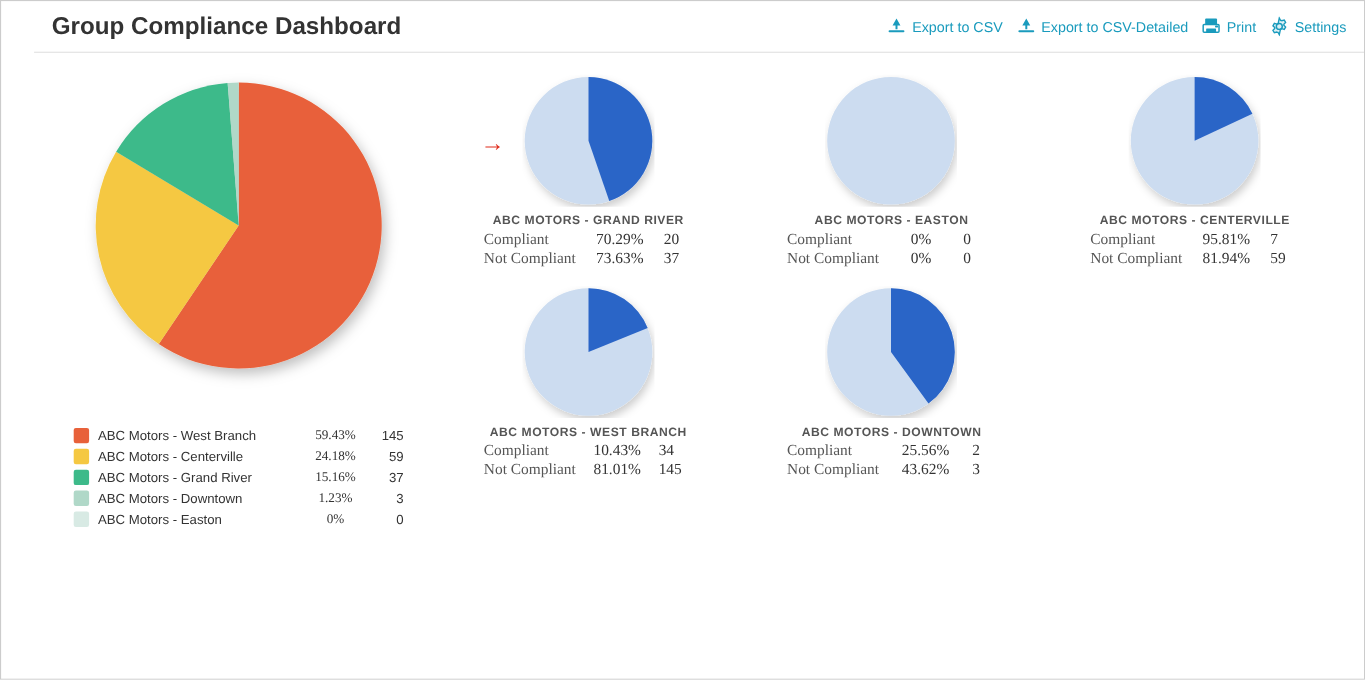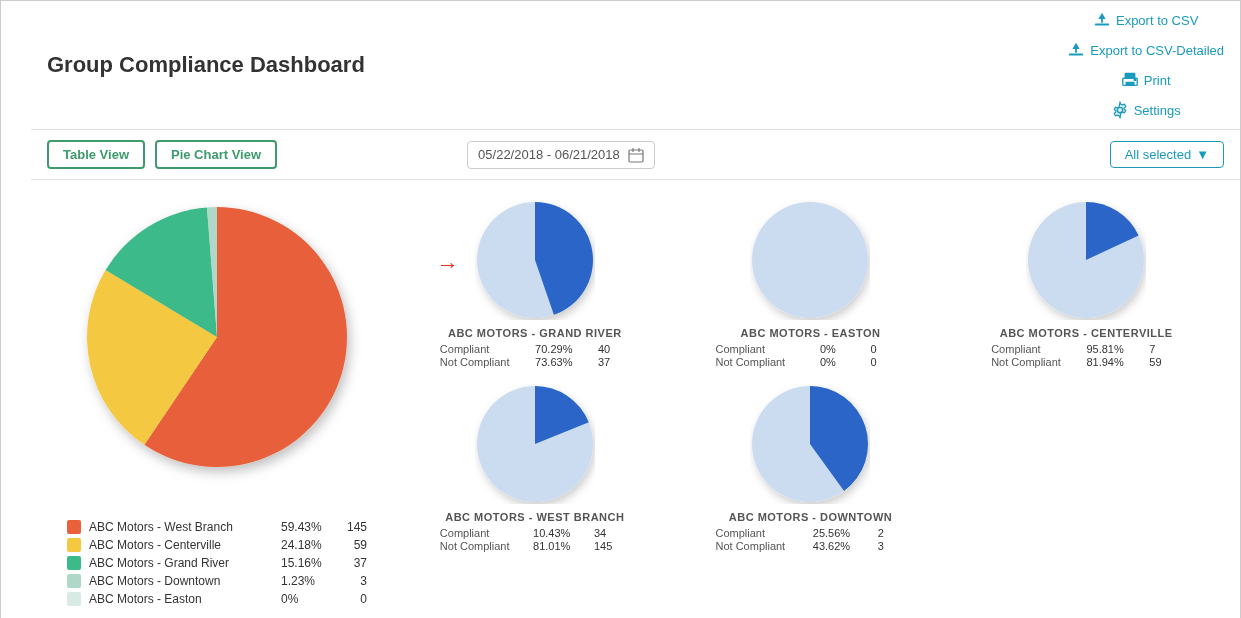--- a/index.html
+++ b/index.html
@@ -1,39 +1,39 @@
 <!DOCTYPE html>
 <html><head>
   <meta charset="utf-8">
   <style>
     * { box-sizing: border-box; margin: 0; padding: 0; }
     body { font-family: Arial, sans-serif; background: #f0f0f0; font-size: 13px; color: #333; }
     .page { background: #fff; width: 1241px; min-height: 618px; border: 1px solid #ccc; display: flex; flex-direction: column; padding-left: 30px; }
     .header { display: flex; align-items: center; justify-content: space-between; padding: 10px 16px; border-bottom: 1px solid #e0e0e0; }
     .header-title { font-size: 22px; font-weight: bold; color: #333; }
-    .header-actions { display: flex; align-items: center; gap: 12px; flex-direction: column; }
+    .header-actions { display: flex; align-items: center; gap: 12px; }
     .header-btn { display: flex; align-items: center; gap: 5px; color: #1a9bbd; font-size: 13px; cursor: pointer; text-decoration: none; }
     .toolbar { display: flex; align-items: center; padding: 10px 16px; border-bottom: 1px solid #e0e0e0; gap: 10px; }
     .tab-btn { border: 2px solid #3d9b6e; color: #3d9b6e; background: #fff; padding: 5px 14px; border-radius: 4px; cursor: pointer; font-size: 13px; font-weight: bold; }
     .date-picker { border: 1px solid #ccc; border-radius: 4px; padding: 5px 10px; display: flex; align-items: center; gap: 8px; color: #555; font-size: 13px; cursor: pointer; margin-left: 180px; }
     .all-selected-btn { margin-left: auto; background: #fff; border: 1px solid #1a9bbd; color: #1a9bbd; border-radius: 4px; padding: 5px 14px; cursor: pointer; font-size: 13px; display: flex; align-items: center; gap: 5px; }
     .content { display: flex; flex: 1; padding: 12px 16px; gap: 0; }
     .left-panel { width: 340px; display: flex; flex-direction: column; align-items: center; }
     .main-chart-wrapper { position: relative; width: 300px; height: 320px; }
     .legend { margin-top: 8px; width: 300px; }
     .legend-item { display: flex; align-items: center; gap: 8px; margin-bottom: 4px; font-size: 12px; }
     .legend-color { width: 14px; height: 14px; border-radius: 2px; flex-shrink: 0; }
     .legend-label { flex: 1; }
-    .legend-pct { width: 48px; text-align: left; }
+    .legend-pct { width: 48px; text-align: center; font-family: Liberation Serif, serif; }
     .legend-val { width: 30px; text-align: right; }
     .right-panel { flex: 1; display: flex; flex-direction: column; gap: 10px; padding-left: 10px; }
     .charts-grid { display: grid; grid-template-columns: 1fr 1fr 1fr; grid-template-rows: 1fr 1fr; gap: 0; width: 100%; }
     .chart-cell { display: flex; flex-direction: column; align-items: center; padding: 8px 4px; }
     .chart-name { font-size: 11px; font-weight: bold; color: #555; margin-bottom: 4px; margin-top: 4px; text-align: center; letter-spacing: 0.5px; }
-    .chart-stats { display: grid; grid-template-columns: auto auto auto; gap: 1px 6px; font-size: 11px; width: 190px; }
+    .chart-stats { display: grid; grid-template-columns: auto auto auto; gap: 1px 6px; font-size: 14px; width: 190px; font-family: Liberation Serif, serif; }
     .stat-label { color: #555; }
     .stat-pct { color: #333; font-weight: normal; }
     .stat-val { color: #333; }
 
     
     .icon-svg { width: 18px; height: 18px; fill: #1a9bbd; }
   </style>
 </head>
 <body>
 
@@ -73,37 +73,20 @@
         <svg class="icon-svg" viewBox="0 0 20 20">
             <circle cx="10" cy="10" r="3" fill="none" stroke="#1a9bbd" stroke-width="1.5"></circle>
             <path fill="#1a9bbd" d="M10 1.5l1.2 2.3a6.5 6.5 0 011.3.5l2.5-.7 1.4 2.4-1.8 1.8c.05.3.05.7 0 1l1.8 1.8-1.4 2.4-2.5-.7a6.5 6.5 0 01-1.3.5L10 18.5l-1.2-2.3a6.5 6.5 0 01-1.3-.5l-2.5.7-1.4-2.4 1.8-1.8a6.5 6.5 0 010-1L3.6 9.4 5 7l2.5.7a6.5 6.5 0 011.3-.5L10 1.5z" opacity="0.15"></path>
             <path fill="none" stroke="#1a9bbd" stroke-width="1.4" d="M10 1.5l1.2 2.3a6.5 6.5 0 011.3.5l2.5-.7 1.4 2.4-1.8 1.8c.05.3.05.7 0 1l1.8 1.8-1.4 2.4-2.5-.7a6.5 6.5 0 01-1.3.5L10 18.5l-1.2-2.3a6.5 6.5 0 01-1.3-.5l-2.5.7-1.4-2.4 1.8-1.8a6.5 6.5 0 010-1L3.6 9.4 5 7l2.5.7a6.5 6.5 0 011.3-.5L10 1.5z"></path>
           </svg>
         <span>Settings</span>
       </div>
     </div>
   </div>
 
-  <div class="toolbar">
-    <button class="tab-btn">Table View</button>
-    <button class="tab-btn">Pie Chart View</button>
-    <div class="date-picker">
-      <span>05/22/2018 - 06/21/2018</span>
-      <svg width="16" height="16" viewBox="0 0 16 16" fill="#777">
-          <rect x="1" y="3" width="14" height="12" rx="1.5" fill="none" stroke="#777" stroke-width="1.2"></rect>
-          <line x1="5" y1="1" x2="5" y2="5" stroke="#777" stroke-width="1.2"></line>
-          <line x1="11" y1="1" x2="11" y2="5" stroke="#777" stroke-width="1.2"></line>
-          <line x1="1" y1="7" x2="15" y2="7" stroke="#777" stroke-width="1"></line>
-        </svg>
-    </div>
-    <button class="all-selected-btn">
-      <span>All selected</span>
-      <span>▼</span>
-    </button>
-  </div>
 
   <div class="content">
 
     <div class="left-panel">
       <div class="main-chart-wrapper">
         
         <svg id="main-pie-svg" width="300" height="295" viewBox="0 0 300 295">
           <defs>
             <filter id="shadow" x="-20%" y="-20%" width="140%" height="140%">
               <feDropShadow dx="3" dy="5" stdDeviation="6" flood-color="rgba(0,0,0,0.25)"></feDropShadow>
@@ -166,21 +149,21 @@
     <g filter="url(#sm-shadow)">
                     <circle cx="60" cy="60" r="58" fill="#ccdcf0"></circle>
                     <path d="M 60 60 L 60 2 A 58 58 0 0 1 78.88295295851509 114.84007738476038 Z" fill="#2b65c7"></path>
                   </g>
   </svg>
   </div></div>
     <div class="chart-name">ABC MOTORS - GRAND RIVER</div>
     <div class="chart-stats">
       <span class="stat-label">Compliant</span>
       <span class="stat-pct">70.29%</span>
-      <span class="stat-val">40</span>
+      <span class="stat-val">20</span>
       <span class="stat-label">Not Compliant</span>
       <span class="stat-pct">73.63%</span>
       <span class="stat-val">37</span>
     </div>
   </div>
           <div class="chart-cell">
     <div style="position:relative;"><svg width="120" height="120" viewBox="0 0 120 120">
     <defs>
                   <filter id="sm-shadow" x="-30%" y="-30%" width="160%" height="160%">
                     <feDropShadow dx="2" dy="4" stdDeviation="4" flood-color="rgba(0,0,0,0.2)"></feDropShadow>

